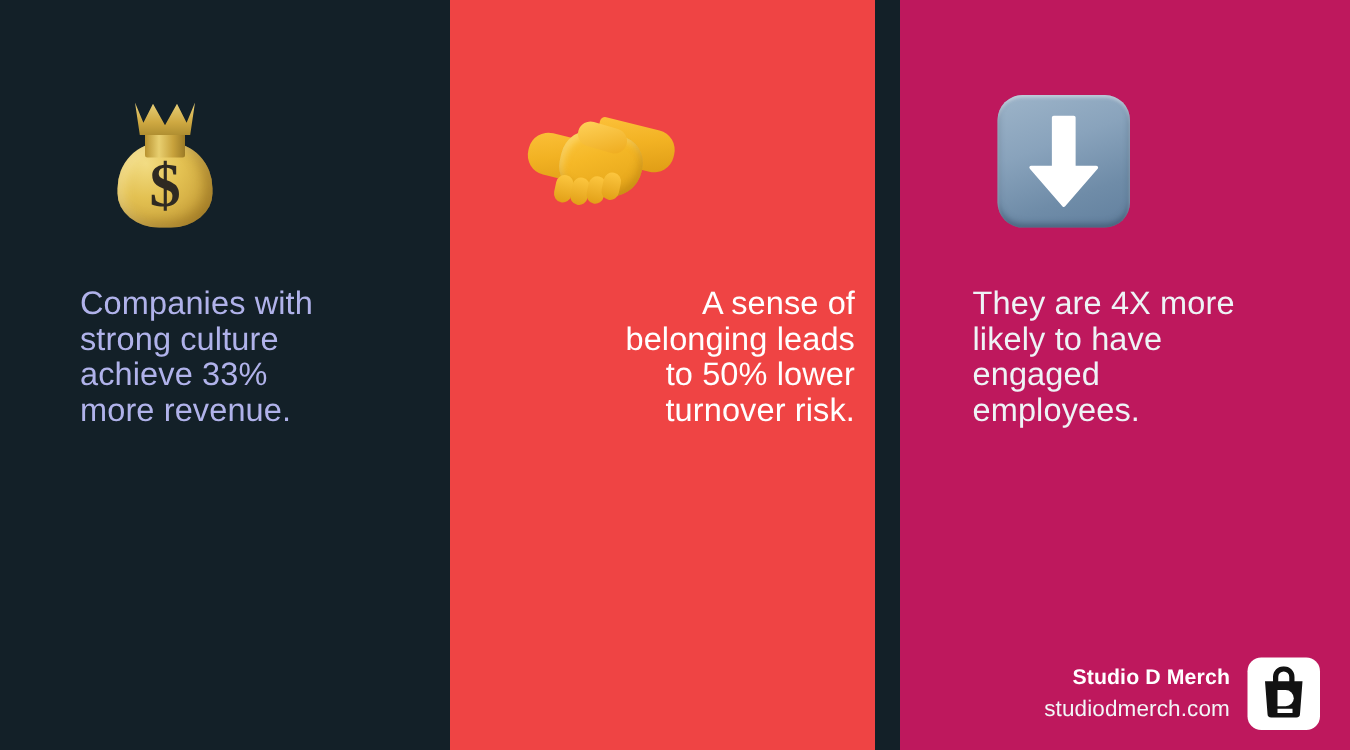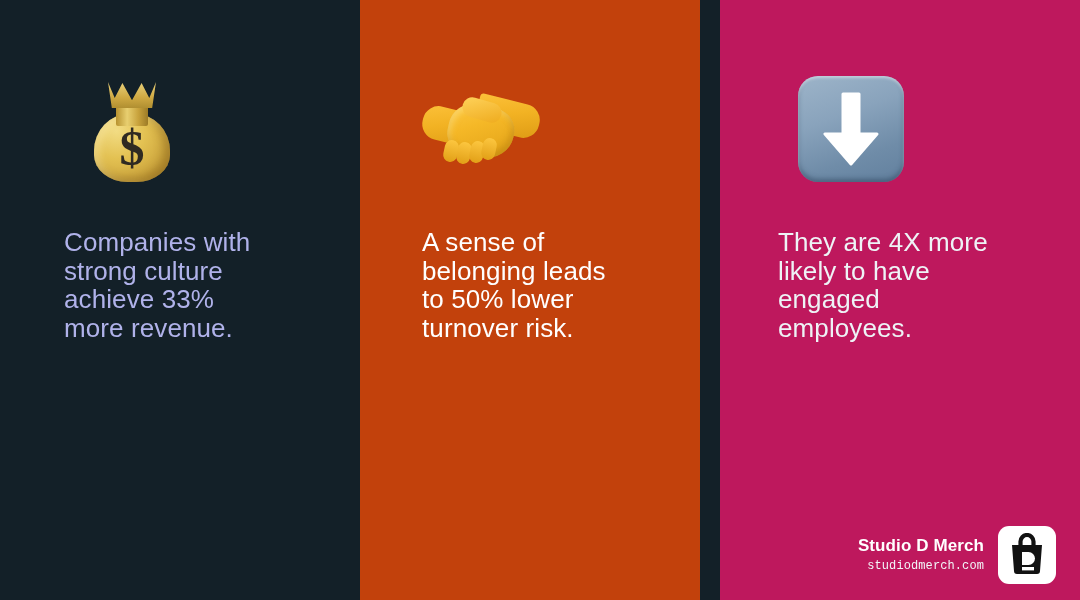--- a/index.html
+++ b/index.html
@@ -21,21 +21,21 @@
   }
 
   
   .panel {
     position: absolute;
     top: 0;
     height: 600px;
     box-sizing: border-box;
   }
   .panel-1 { left: 0px;   width: 360px; background: #132028; }
-  .panel-2 { left: 360px; width: 340px; background: #c2410c; }
+  .panel-2 { left: 360px; width: 340px; background: #ef4444; text-align: right; }
   .panel-3 { left: 720px; width: 360px; background: #be185d; }
 
   
   .icon-slot {
     position: absolute;
     top: 72px;
     left: 62px;
     width: 240px;
     height: 116px;
   }
@@ -191,25 +191,24 @@
     line-height: 1.15;
   }
   .brand-name {
     font-size: 17px;
     font-weight: bold;
     color: #ffffff;
     letter-spacing: .1px;
     margin-bottom: 5px;
   }
   .brand-url {
-    font-size: 12px;
+    font-size: 18px;
     font-weight: normal;
     color: #f2f6f8;
     letter-spacing: .1px;
-    font-family: Liberation Mono, monospace;
   }
   .brand-logo {
     width: 58px;
     height: 58px;
     border-radius: 11px;
     background: #ffffff;
     display: flex;
     align-items: center;
     justify-content: center;
     flex: 0 0 auto;

